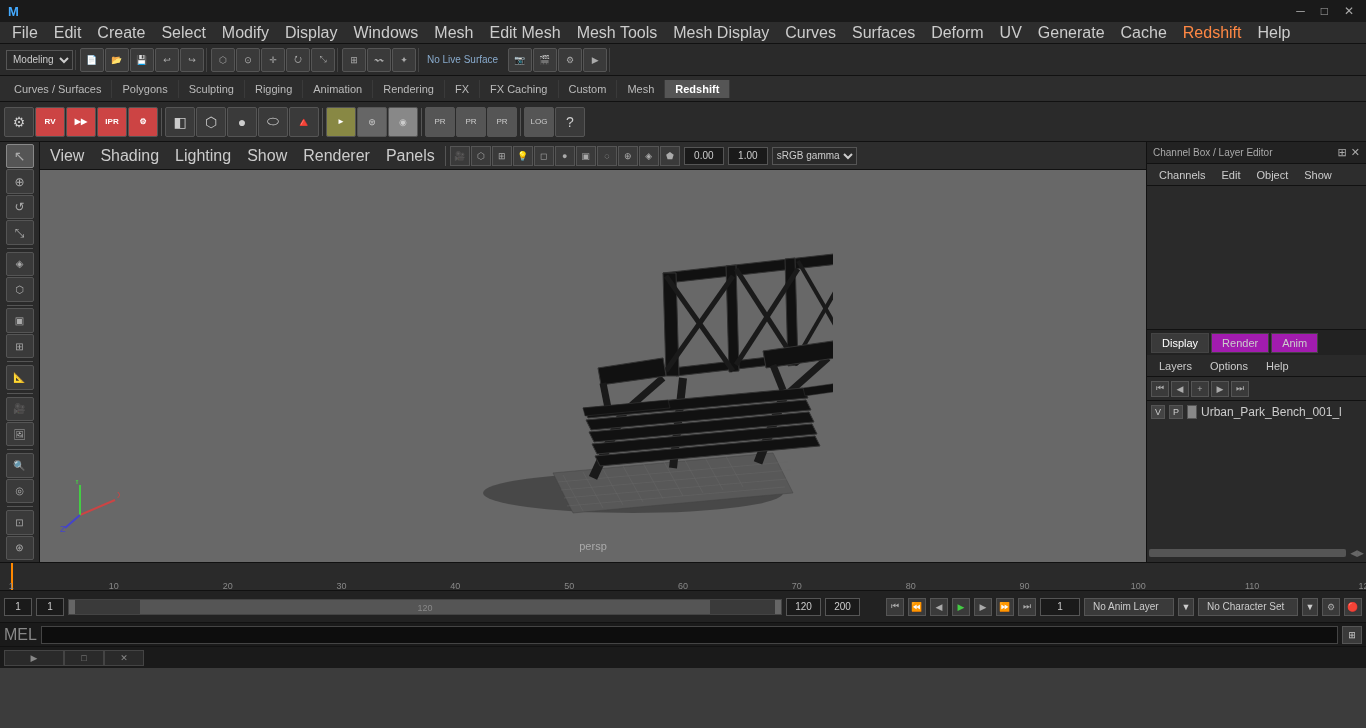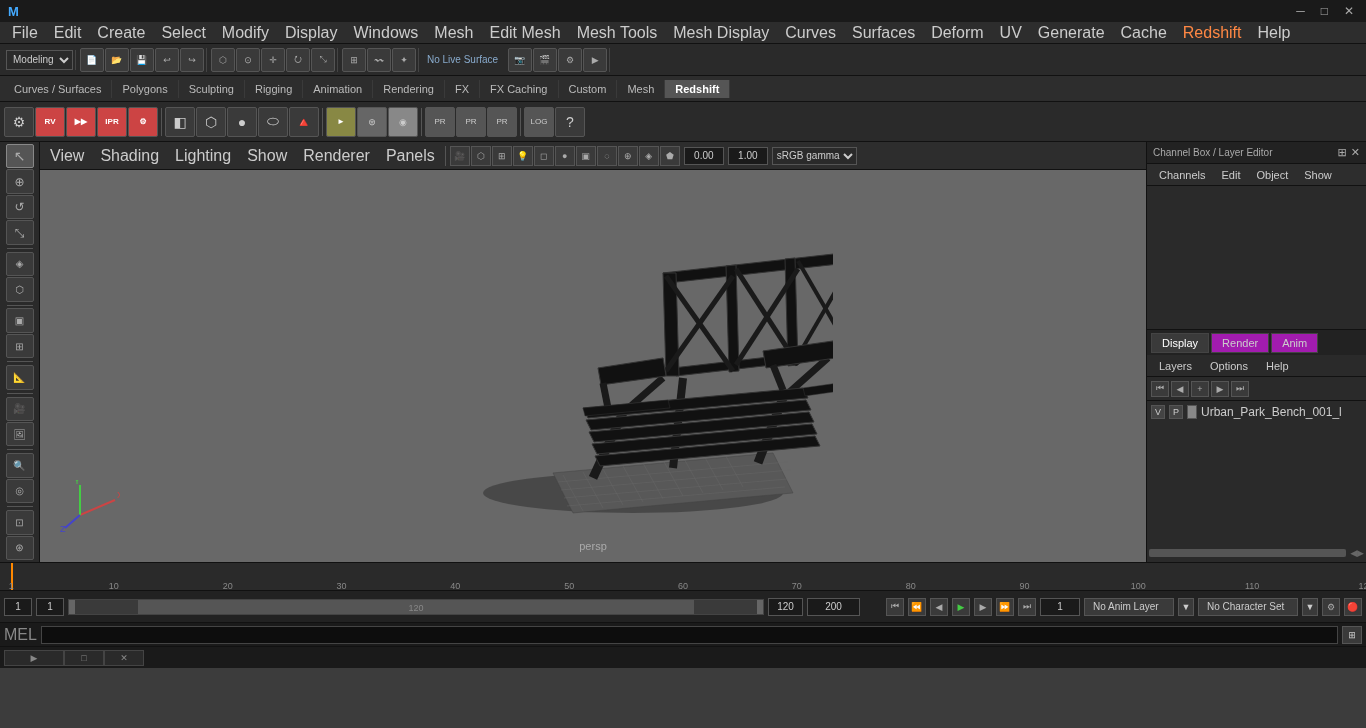--- a/index.html
+++ b/index.html
@@ -589,21 +589,21 @@
   <input class="bc-input" value="1" style="width: 28px;">
 
   <div style="flex:1;height:16px;background:#1a1a1a;border:1px solid #444;position:relative;">
     <div style="position:absolute;left:0;width:100%;height:100%;background:#3a3a3a;"></div>
     <div style="position:absolute;left:0;width:6px;height:100%;background:#666;cursor:ew-resize;"></div>
     <div style="position:absolute;right:0;width:6px;height:100%;background:#666;cursor:ew-resize;"></div>
     <div style="position:absolute;left:10%;right:10%;height:100%;background:#555;"></div>
     <span style="position:absolute;left:50%;transform:translateX(-50%);font-size:9px;color:#888;line-height:16px;">120</span>
   </div>
   <input class="bc-input" value="120" style="width: 35px;">
-  <input class="bc-input" value="200" style="width: 53px;">
+  <input class="bc-input" value="200" style="width: 35px;">
   <div style="width:18px;height:18px;"></div>
 
   <div class="playback-btn">⏮</div>
   <div class="playback-btn">⏪</div>
   <div class="playback-btn">◀</div>
   <div class="playback-btn" style="color:#44cc44;">▶</div>
   <div class="playback-btn">▶</div>
   <div class="playback-btn">⏩</div>
   <div class="playback-btn">⏭</div>
 

